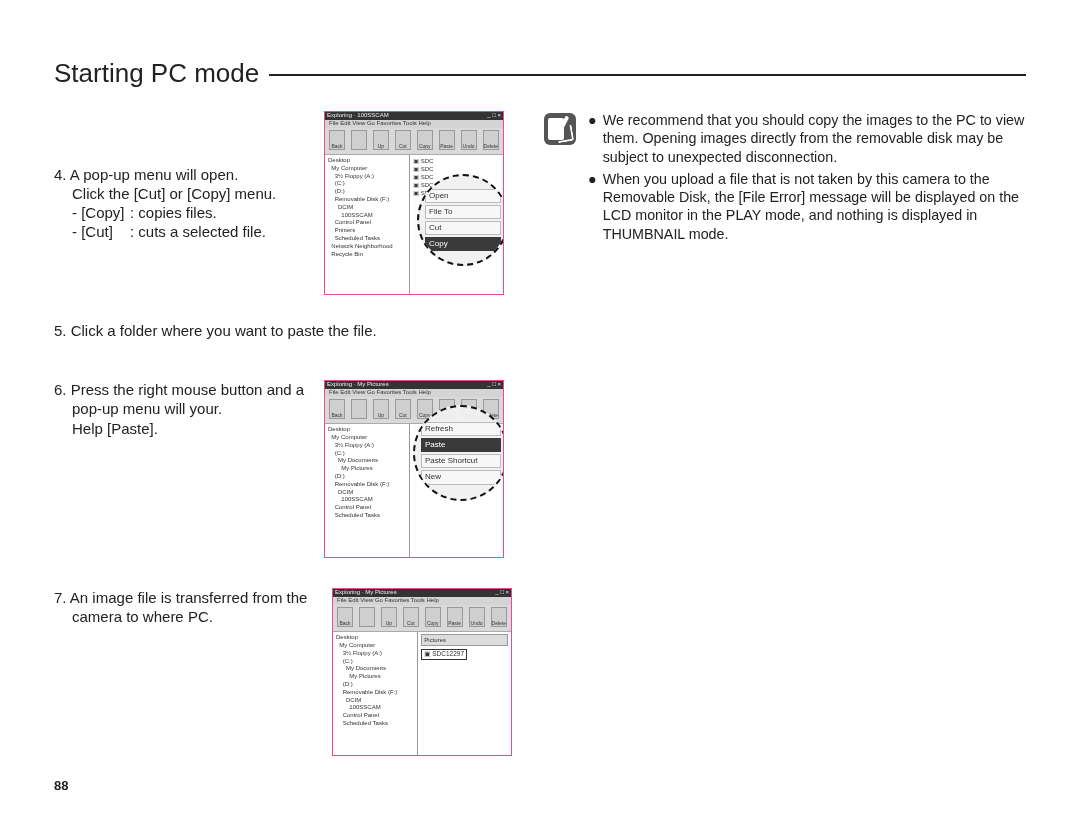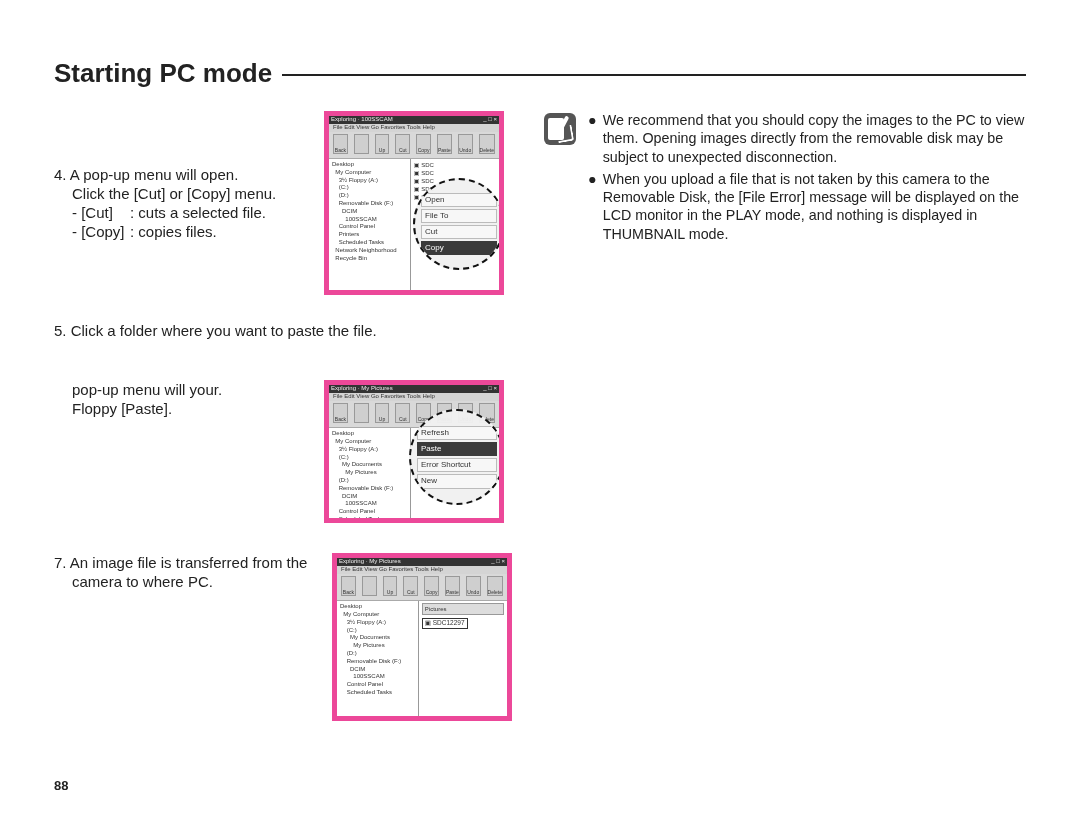--- a/index.html
+++ b/index.html
@@ -18,21 +18,21 @@
     padding: 58px 54px 30px 54px;
   }
   .title-row {
     display: flex;
     align-items: baseline;
     gap: 10px;
     margin-bottom: 22px;
   }
   .title-row .title {
     font-size: 26px;
-    font-weight: bold;
+    font-weight: normal;
     white-space: nowrap;
   }
   .title-row .rule {
     flex: 1 1 auto;
     border-bottom: 2px solid #222;
     position: relative;
     top: -6px;
   }
   .cols {
     display: flex;
@@ -58,21 +58,21 @@
     width: 258px;
   }
   .ind-row {
     display: flex;
   }
   .ind-lbl {
     width: 58px;
   }
   .fig {
     background: #000000;
-    border: 5px solid #ec4899;
+    border: 1px solid #ec4899;
     box-sizing: border-box;
     position: relative;
     font-size: 7px;
     color: #333;
     overflow: hidden;
   }
   .fig .titlebar {
     height: 8px;
     background: #333;
     color: #eee;
@@ -231,21 +231,21 @@
   .page-num {
     position: absolute;
     left: 54px;
     bottom: 22px;
     font-size: 13px;
     font-weight: bold;
   }
 
   
   .fig1 { width: 180px; height: 184px; }
-  .fig2 { width: 180px; height: 143px; }
+  .fig2 { width: 180px; height: 178px; }
   .fig3 { width: 180px; height: 168px; }
 
   .label-chip {
     display: inline-block;
     background: #fff;
     border: 1px solid #777;
     font-size: 6.5px;
     padding: 0 2px;
     margin: 1px 0;
   }
@@ -265,26 +265,26 @@
     <div class="col-left">
 
       <div class="step4-wrap">
         <div class="step4-text">
           <div>
             <span>4.</span>
             <span>A pop-up menu will open.</span>
           </div>
           <div style="padding-left:18px">Click the [Cut] or [Copy] menu.</div>
           <div style="padding-left:18px" class="ind-row">
+            <span class="ind-lbl">- [Copy]</span>
+            <span>: copies files.</span>
+          </div>
+          <div style="padding-left:18px" class="ind-row">
             <span class="ind-lbl">- [Cut]</span>
             <span>: cuts a selected file.</span>
-          </div>
-          <div style="padding-left:18px" class="ind-row">
-            <span class="ind-lbl">- [Copy]</span>
-            <span>: copies files.</span>
           </div>
         </div>
 
         <div class="fig fig1">
           <div class="titlebar">
             <span><span>Exploring</span> · <span>100SSCAM</span></span>
             <span>_ □ ×</span>
           </div>
           <div class="menubar">File  Edit  View  Go  Favorites  Tools  Help</div>
           <div class="toolbar" id="tb1">
@@ -330,22 +330,26 @@
         </div>
       </div>
 
       <div class="step5">
         <span>5.</span>
         <span>Click a folder where you want to paste the file.</span>
       </div>
 
       <div class="step6-wrap">
         <div class="step6-text">
+          <div>
+            <span>6.</span>
+            <span>Press the right mouse button and a</span>
+          </div>
           <div style="padding-left:18px">pop-up menu will your.</div>
-          <div style="padding-left:18px">Floppy [Paste].</div>
+          <div style="padding-left:18px">Help [Paste].</div>
         </div>
 
         <div class="fig fig2">
           <div class="titlebar">
             <span><span>Exploring</span> · <span>My Pictures</span></span>
             <span>_ □ ×</span>
           </div>
           <div class="menubar">File  Edit  View  Go  Favorites  Tools  Help</div>
           <div class="toolbar" id="tb2">
               <div class="btn">Back</div>
@@ -370,21 +374,21 @@
                 <div style="white-space: pre;">      DCIM</div>
                 <div style="white-space: pre;">        100SSCAM</div>
                 <div style="white-space: pre;">    Control Panel</div>
                 <div style="white-space: pre;">    Scheduled Tasks</div>
               </div>
             <div class="pane"></div>
           </div>
           <div class="circle-callout" style="right:-6px; top:24px; width:96px; height:96px;" id="menu2">
               <div class="m-row">Refresh</div>
               <div class="m-row hl">Paste</div>
-              <div class="m-row">Error Shortcut</div>
+              <div class="m-row">Paste Shortcut</div>
               <div class="m-row">New</div>
             </div>
         </div>
       </div>
 
       <div class="step7-wrap">
         <div class="step7-text">
           <div>
             <span>7.</span>
             <span>An image file is transferred from the</span>

